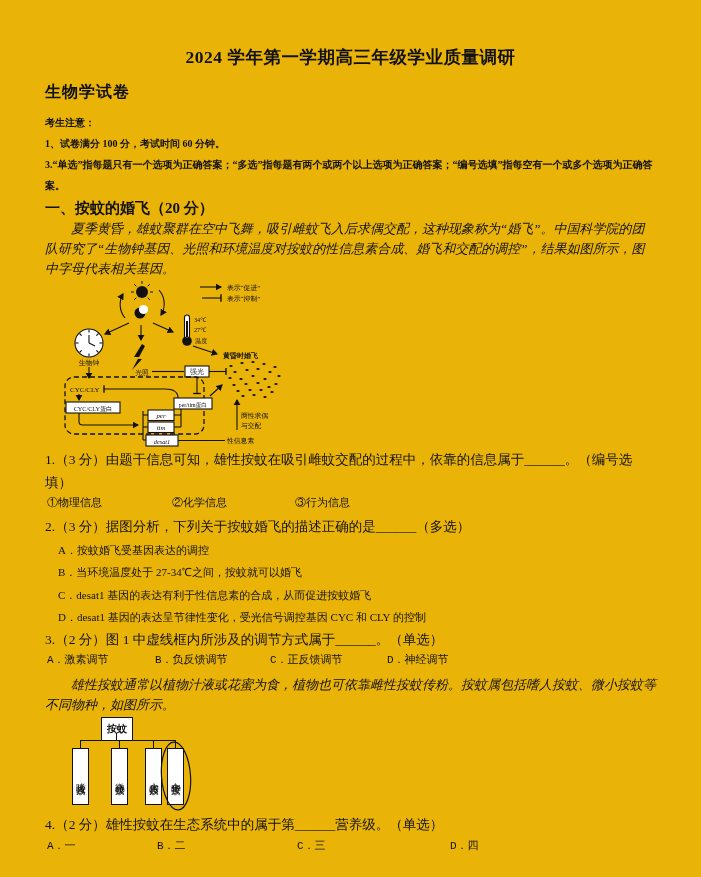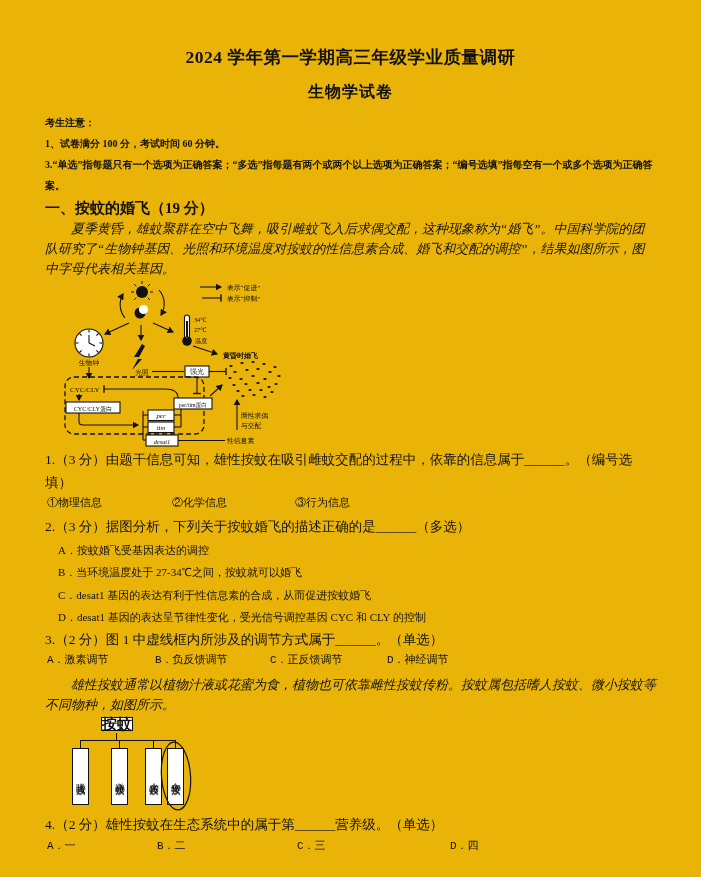--- a/index.html
+++ b/index.html
@@ -1,52 +1,52 @@
 <!DOCTYPE html>
 <html><head>
 <meta charset="utf-8">
 <style>
   html,body{margin:0;padding:0;background:#fff;}
   body{width:701px;height:877px;color:#111;font-family:"Liberation Serif",serif;overflow:hidden;}
   .page{box-sizing:border-box;width:701px;height:877px;padding:46px 45px 0 45px;position:relative;background:#eab308;}
   .title{font-size:17.5px;font-weight:700;text-align:center;line-height:22px;margin-bottom:14px;letter-spacing:.5px;}
-  .subtitle{font-size:16px;font-weight:700;text-align:center;line-height:20px;margin-bottom:10px;letter-spacing:1px;}
+  .subtitle{font-size:16px;font-weight:700;line-height:20px;margin-bottom:10px;letter-spacing:1px;}
   .notice .nline{font-size:10px;font-weight:700;line-height:21px;}
   .s1h{font-size:15px;font-weight:700;line-height:21px;margin-top:2px;}
   .kai{font-size:13px;font-style:italic;line-height:20px;text-indent:2em;margin:0;}
   .kai.second{line-height:19.5px;margin-top:2px;}
   .q{font-size:13.5px;line-height:22.5px;}
   .qopt{font-size:11px;line-height:22.5px;padding-left:13px;}
   .opts{position:relative;height:22px;font-size:11px;font-family:Liberation Mono, monospace;}
   .opts span{position:absolute;top:1px;white-space:nowrap;}
   .fig1{display:block;margin:0 0 0 17px;}
   .fig1 text{font-family:"Liberation Serif",serif;}
   .fig2{position:relative;width:245px;height:95px;margin:3px 0 0 13px;}
   .f2box{position:absolute;border:1px solid #111;box-sizing:border-box;background:#fff;display:flex;align-items:center;justify-content:center;}
-  .f2root{left:43px;top:0;width:32px;height:14px;font-size:15px;font-weight:700;}
+  .f2root{left:43px;top:0;width:32px;height:24px;font-size:10px;font-weight:700;}
   .f2child{top:31px;width:17px;height:57px;}
   .f2child span{writing-mode:vertical-rl;font-size:9.5px;letter-spacing:1px;line-height:15px;}
   .f2line{position:absolute;background:#111;}
   .f2oval{position:absolute;left:96px;top:22px;pointer-events:none;}
 </style>
 </head>
 <body>
 
 <div class="page">
 
   <div class="title">2024 学年第一学期高三年级学业质量调研</div>
   <div class="subtitle">生物学试卷</div>
 
   <div class="notice">
     <div class="nline">考生注意：</div>
     <div class="nline">1、试卷满分 100 分，考试时间 60 分钟。</div>
     <div class="nline">3.“单选”指每题只有一个选项为正确答案；“多选”指每题有两个或两个以上选项为正确答案；“编号选填”指每空有一个或多个选项为正确答案。</div>
   </div>
 
-  <div class="s1h">一、按蚊的婚飞（19 分）</div>
+  <div class="s1h">一、按蚊的婚飞（20 分）</div>
   <p class="kai">夏季黄昏，雄蚊聚群在空中飞舞，吸引雌蚊飞入后求偶交配，这种现象称为“婚飞”。中国科学院的团队研究了“生物钟基因、光照和环境温度对按蚊的性信息素合成、婚飞和交配的调控”，结果如图所示，图中字母代表相关基因。</p>
 
   <svg class="fig1" viewBox="0 0 232 170" width="232" height="170">
     <defs>
       <marker id="arr" viewBox="0 0 10 10" refX="7.5" refY="5" markerWidth="6.5" markerHeight="6.5" orient="auto-start-reverse">
         <path d="M0,0 L9,5 L0,10 Z" fill="#111"></path>
       </marker>
       <marker id="tb" viewBox="0 0 10 10" refX="5" refY="5" markerWidth="7" markerHeight="7" orient="auto">
         <path d="M5,0 L5,10" stroke="#111" stroke-width="1.8" fill="none"></path>
       </marker>

